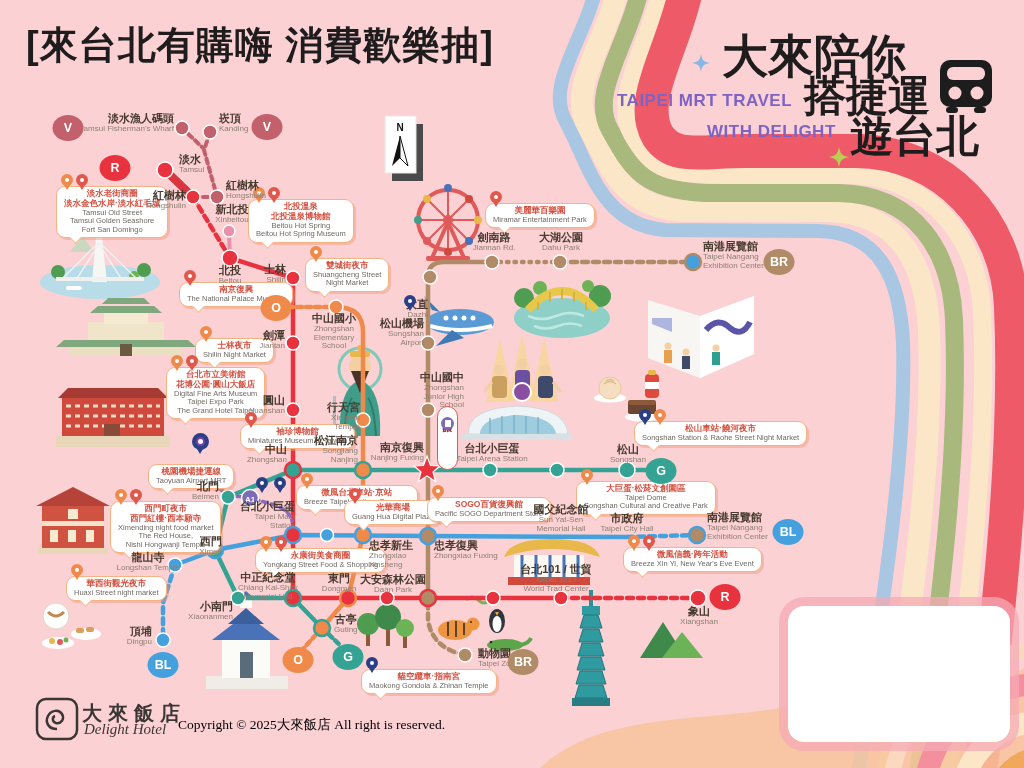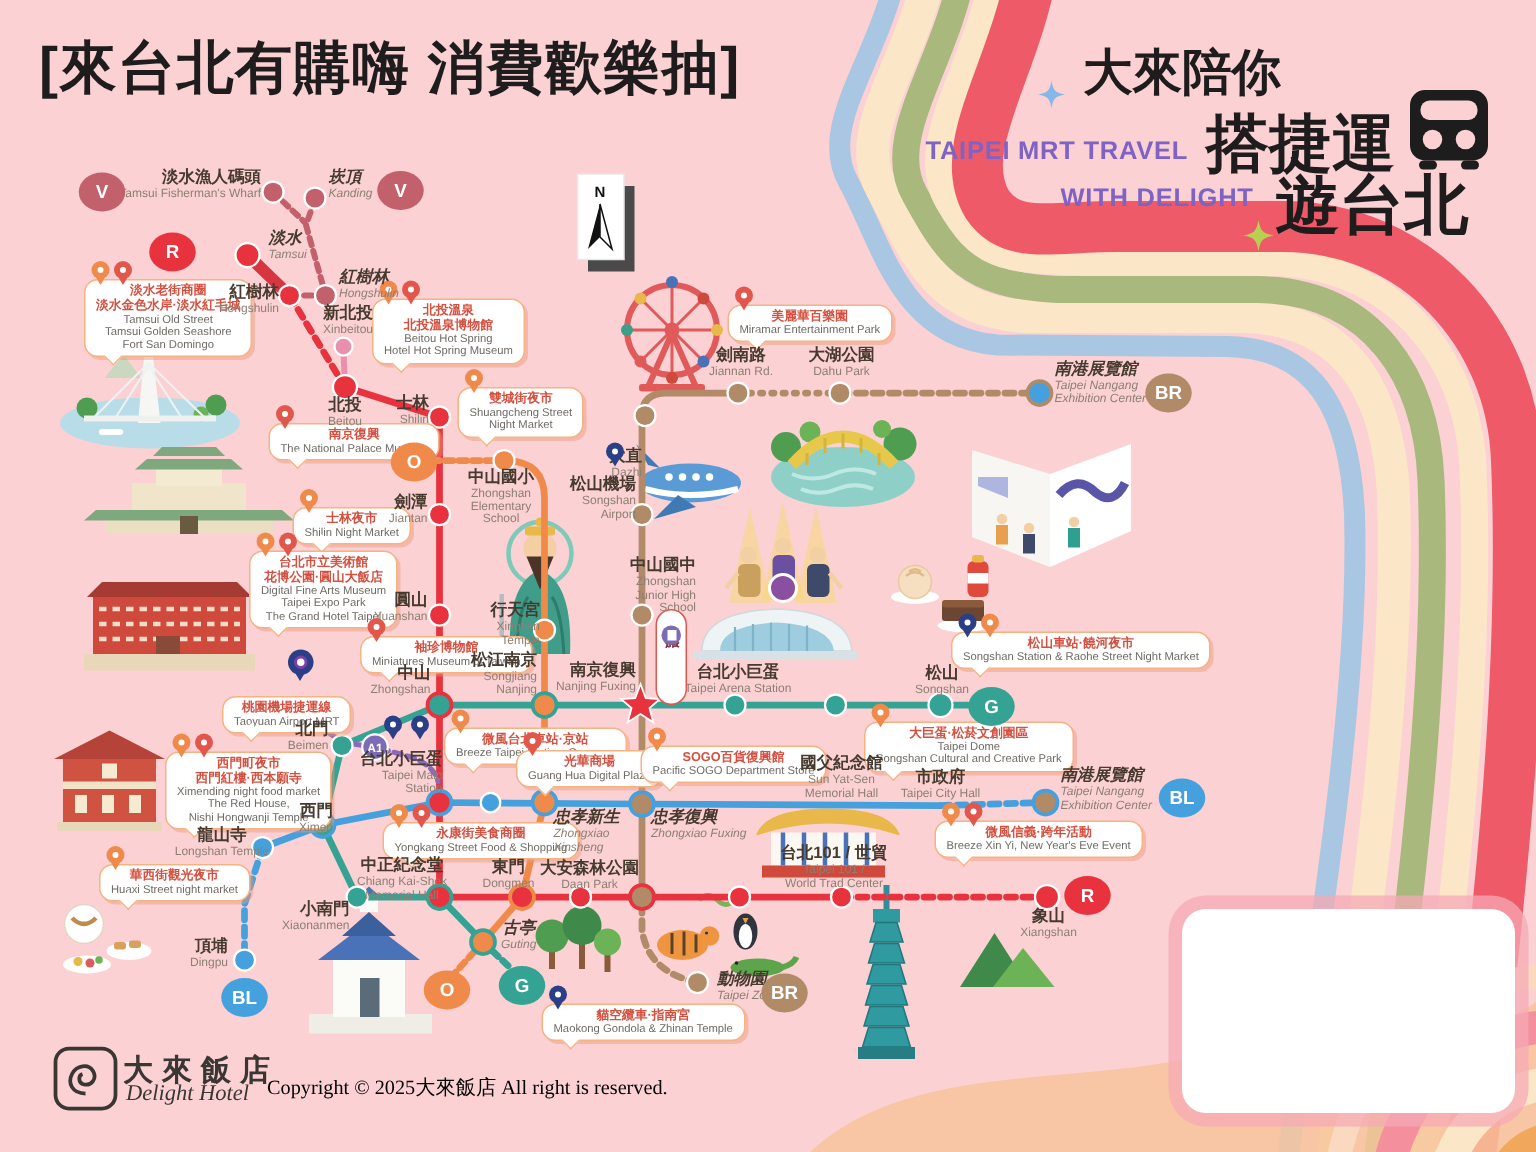--- a/index.html
+++ b/index.html
@@ -2,33 +2,33 @@
 <html><head>
 <meta charset="utf-8">
 <style>
   html,body{margin:0;padding:0;background:#888;}
   #canvas{position:relative;width:1024px;height:768px;overflow:hidden;background:#fbd1d4;
           font-family:"Liberation Sans","DejaVu Sans",sans-serif;}
   #artlayer{position:absolute;left:0;top:0;}
   
   .title-main{position:absolute;left:26px;top:20px;font-size:38px;font-weight:900;color:#1e1c1c;letter-spacing:1px;white-space:nowrap;}
   .sl-zh{position:absolute;font-weight:900;color:#1e1c1c;white-space:nowrap;}
-  .sl1{left:722px;top:26px;font-size:33px;font-family:Liberation Serif, serif;}
+  .sl1{left:722px;top:26px;font-size:46px;font-family:Liberation Serif, serif;}
   .sl2{left:804px;top:68px;font-size:42px;}
   .sl3{left:850px;top:108px;font-size:43px;}
   .sl-en{position:absolute;color:#7e63c4;font-weight:800;font-size:17px;letter-spacing:.5px;white-space:nowrap;}
   .sle1{left:617px;top:91px;}
   .sle2{left:707px;top:122px;}
   
   .station{position:absolute;line-height:1.08;white-space:nowrap;}
   .station .zh{font-size:11px;font-weight:bold;color:#473a2f;}
   .station .en{font-size:8px;color:#8d7f72;}
   .ar{transform:translateX(-100%);text-align:right;}
   .ac{transform:translateX(-50%);text-align:center;}
-  .al{text-align:left;font-style:italic;}
+  .al{text-align:left;}
   
   .bubble{position:absolute;background:#fff;border:1.5px solid #f5b283;border-radius:9px;
           padding:2px 7px 3px;white-space:nowrap;text-align:center;line-height:1.15;
           box-shadow:2px 2px 0 rgba(238,150,120,.45);}
   .bubble::after{content:"";position:absolute;left:14px;bottom:-5px;width:8px;height:8px;background:#fff;
           border-right:1.5px solid #f5b283;border-bottom:1.5px solid #f5b283;transform:rotate(45deg);}
   .bubble .bzh{font-size:8.5px;font-weight:bold;color:#d45141;}
   .bubble .ben{font-size:7.5px;color:#6f6a64;}
   
   .pin{position:absolute;width:12px;height:12px;border-radius:50%;}
@@ -381,21 +381,21 @@
         <div class="ben">Tamsui Old Street</div>
         <div class="ben">Tamsui Golden Seashore</div>
         <div class="ben">Fort San Domingo</div>
       </div>
       <div class="bubble" style="left: 248px; top: 199px;">
         <span class="pin pin-orange" style="left: 4px; top: -13px;"></span>
         <span class="pin pin-red" style="left: 19px; top: -13px;"></span>
         <div class="bzh">北投溫泉</div>
         <div class="bzh">北投溫泉博物館</div>
         <div class="ben">Beitou Hot Spring</div>
-        <div class="ben">Hotel Hot Spring Museum</div>
+        <div class="ben">Beitou Hot Spring Museum</div>
       </div>
       <div class="bubble" style="left: 179px; top: 282px;">
         <span class="pin pin-red" style="left: 4px; top: -13px;"></span>
         <div class="bzh">南京復興</div>
         <div class="ben">The National Palace Museum</div>
       </div>
       <div class="bubble" style="left: 305px; top: 258px;">
         <span class="pin pin-orange" style="left: 4px; top: -13px;"></span>
         <div class="bzh">雙城街夜市</div>
         <div class="ben">Shuangcheng Street</div>

